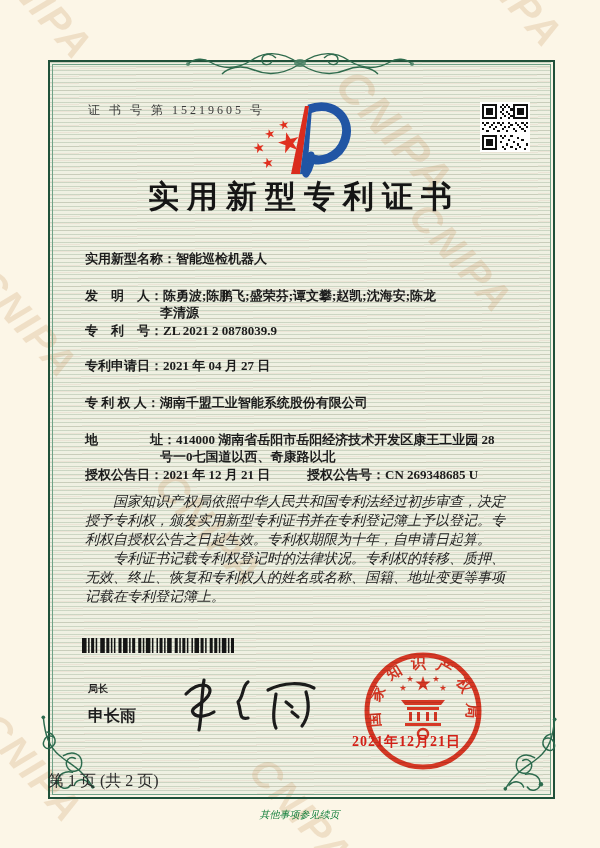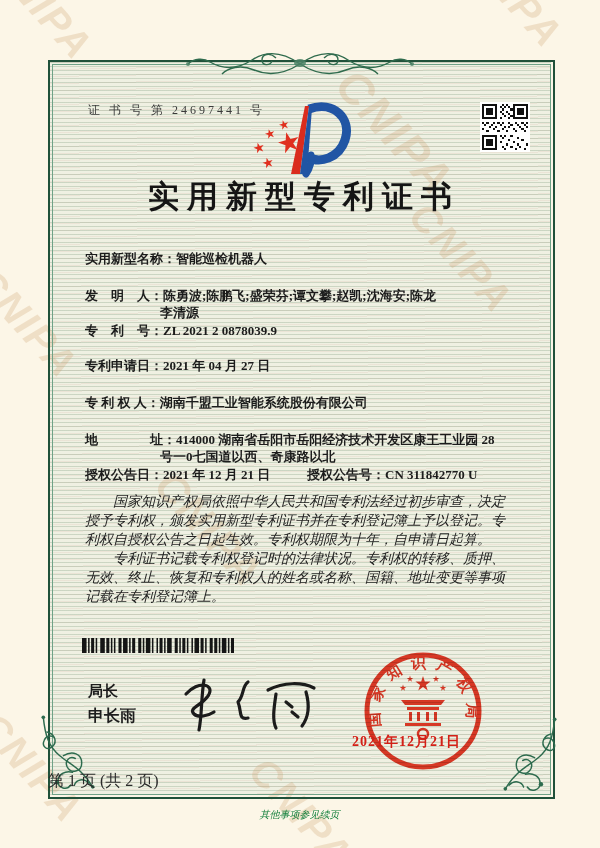--- a/index.html
+++ b/index.html
@@ -33,21 +33,21 @@
   .row{left:85px;font-size:13px;font-weight:600;color:#1c1c1c;white-space:nowrap;}
   .row .val2{margin-left:75px;}
   .row-r1{top:250px;} .row-r2{top:287px;line-height:17px;} .row-r3{top:322px;text-align:center;}
   .row-r4{top:357px;} .row-r5{top:394px;} .row-r6{top:431px;line-height:17px;} .row-r7{top:466px;}
   .row-r7b{left:307px;top:466px;font-size:13px;font-weight:600;color:#1c1c1c;white-space:nowrap;}
 
   .paras{left:85px;top:492px;width:433px;}
   .paras p{margin:0;text-indent:2em;font-size:14px;line-height:19px;font-style:italic;color:#222;}
 
   .barcode{left:82px;top:638px;}
-  .sig-title{left:88px;top:682px;font-size:15px;font-weight:600;color:#1d1d1d;}
+  .sig-title{left:88px;top:682px;font-size:10px;font-weight:600;color:#1d1d1d;}
   .sig-name{left:88px;top:706px;font-size:16px;font-weight:600;color:#1d1d1d;}
   .signature{left:168px;top:668px;}
 
   .seal{left:356px;top:644px;z-index:4;mix-blend-mode:multiply;opacity:.95;}
   .seal-date{left:352px;top:733px;width:142px;font-size:14px;font-weight:bold;
     color:#d32017;z-index:5;letter-spacing:1px;white-space:nowrap;}
 
   .page-info{left:48px;width:503px;top:771px;text-align:left;font-size:16px;color:#2a2a2a;}
   .note{left:48px;width:503px;top:808px;text-align:center;font-size:10px;font-style:italic;color:#15803d;}
 
@@ -111,21 +111,21 @@
       <path d="M40 66 C32 64 24 68 24 76 C24 84 34 86 38 80"></path>
       <path d="M58 78 C52 72 44 74 42 80"></path>
     </g>
     <g fill="#2d6b4e">
         <circle cx="8" cy="6" r="2"></circle>
         <circle cx="62" cy="82" r="2"></circle>
         <circle cx="23" cy="77" r="2.4"></circle>
       </g>
   </svg>
 
-  <div class="abs cert-no">证 书 号 第 24697441 号</div>
+  <div class="abs cert-no">证 书 号 第 15219605 号</div>
 
   <div class="abs qr-wrap">
     <svg width="46" height="46" viewBox="0 0 21 21" shape-rendering="crispEdges">
       <g fill="#111">
         <path d="M0 0h7v7h-7z" fill="#111"></path>
           <path d="M1 1h5v5h-5z" fill="#fff"></path>
           <path d="M2 2h3v3h-3z" fill="#111"></path>
         <path d="M14 0h7v7h-7z" fill="#111"></path>
           <path d="M15 1h5v5h-5z" fill="#fff"></path>
           <path d="M16 2h3v3h-3z" fill="#111"></path>
@@ -173,21 +173,21 @@
     <span>专 利 权 人：</span><span>湖南千盟工业智能系统股份有限公司</span>
   </div>
   <div class="abs row row-r6">
     <span>地　　　　址：</span><span>414000 湖南省岳阳市岳阳经济技术开发区康王工业园 28</span>
     <div class="val2">号一0七国道以西、奇康路以北</div>
   </div>
   <div class="abs row row-r7">
     <span>授权公告日：</span><span>2021 年 12 月 21 日</span>
   </div>
   <div class="abs row-r7b abs" style="position:absolute">
-    <span>授权公告号：</span><span>CN 311842770 U</span>
+    <span>授权公告号：</span><span>CN 269348685 U</span>
   </div>
 
   <div class="abs paras">
     <p>国家知识产权局依照中华人民共和国专利法经过初步审查，决定授予专利权，颁发实用新型专利证书并在专利登记簿上予以登记。专利权自授权公告之日起生效。专利权期限为十年，自申请日起算。</p>
     <p>专利证书记载专利权登记时的法律状况。专利权的转移、质押、无效、终止、恢复和专利权人的姓名或名称、国籍、地址变更等事项记载在专利登记簿上。</p>
   </div>
 
   <svg class="abs barcode" width="152" height="15" viewBox="0 0 100 15" preserveAspectRatio="none">
     <path fill="#151515" d="M0 0h3v15h-3z M4 0h1v15h-1z M6 0h2v15h-2z M9 0h1v15h-1z M12 0h3v15h-3z M16 0h2v15h-2z M19 0h1v15h-1z M21 0h1v15h-1z M24 0h2v15h-2z M27 0h3v15h-3z M31 0h1v15h-1z M33 0h2v15h-2z M37 0h2v15h-2z M40 0h1v15h-1z M42 0h3v15h-3z M46 0h1v15h-1z M49 0h1v15h-1z M51 0h2v15h-2z M54 0h1v15h-1z M56 0h3v15h-3z M61 0h2v15h-2z M64 0h1v15h-1z M66 0h2v15h-2z M69 0h1v15h-1z M72 0h1v15h-1z M74 0h3v15h-3z M78 0h2v15h-2z M81 0h1v15h-1z M84 0h2v15h-2z M87 0h2v15h-2z M90 0h1v15h-1z M92 0h3v15h-3z M96 0h1v15h-1z M98 0h2v15h-2z"></path>
   </svg>

